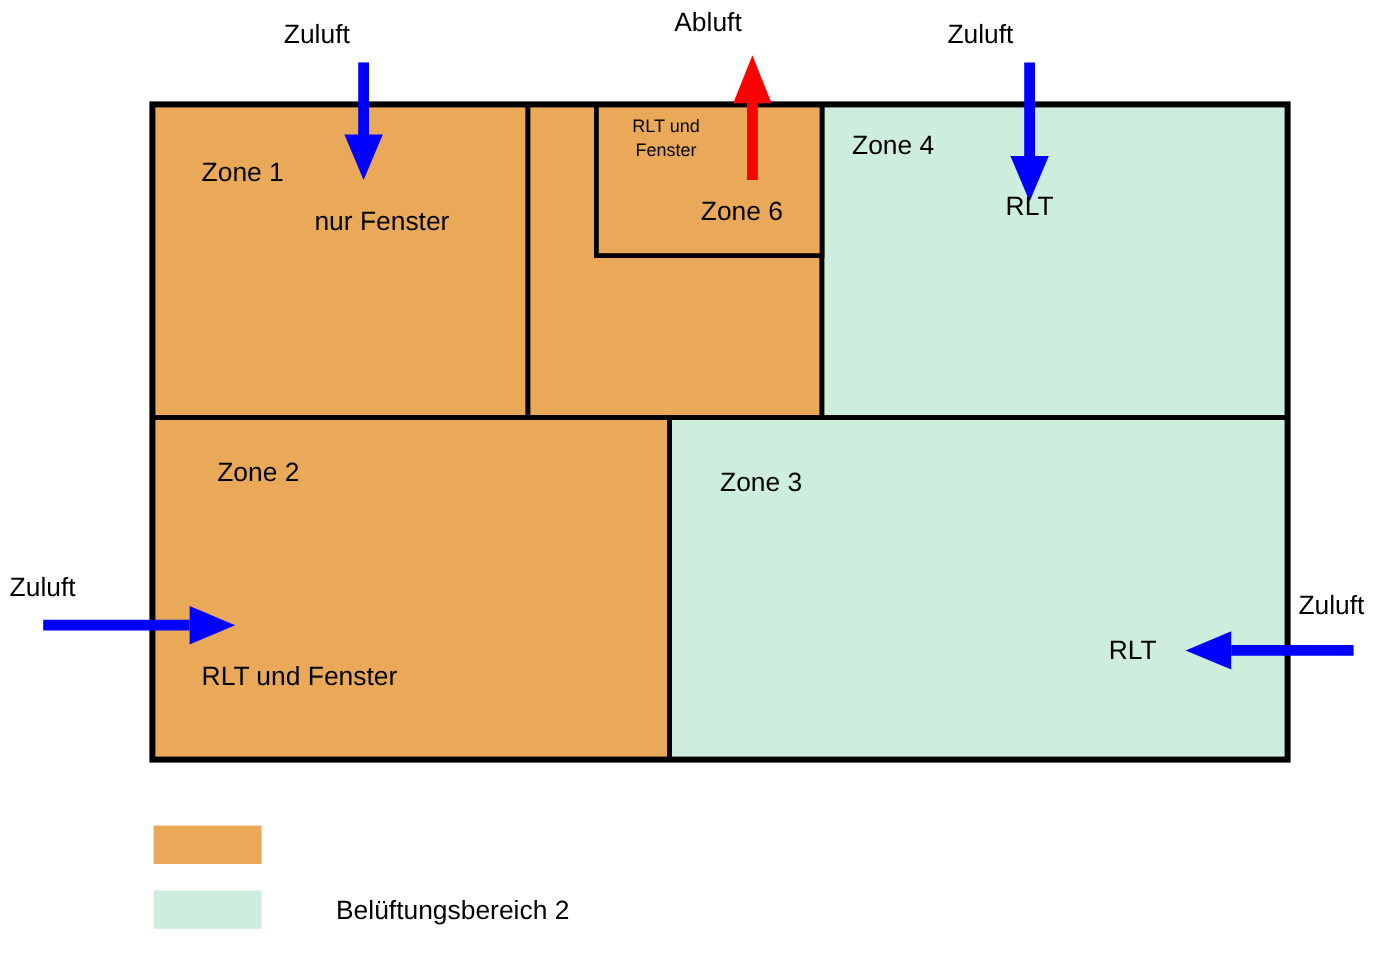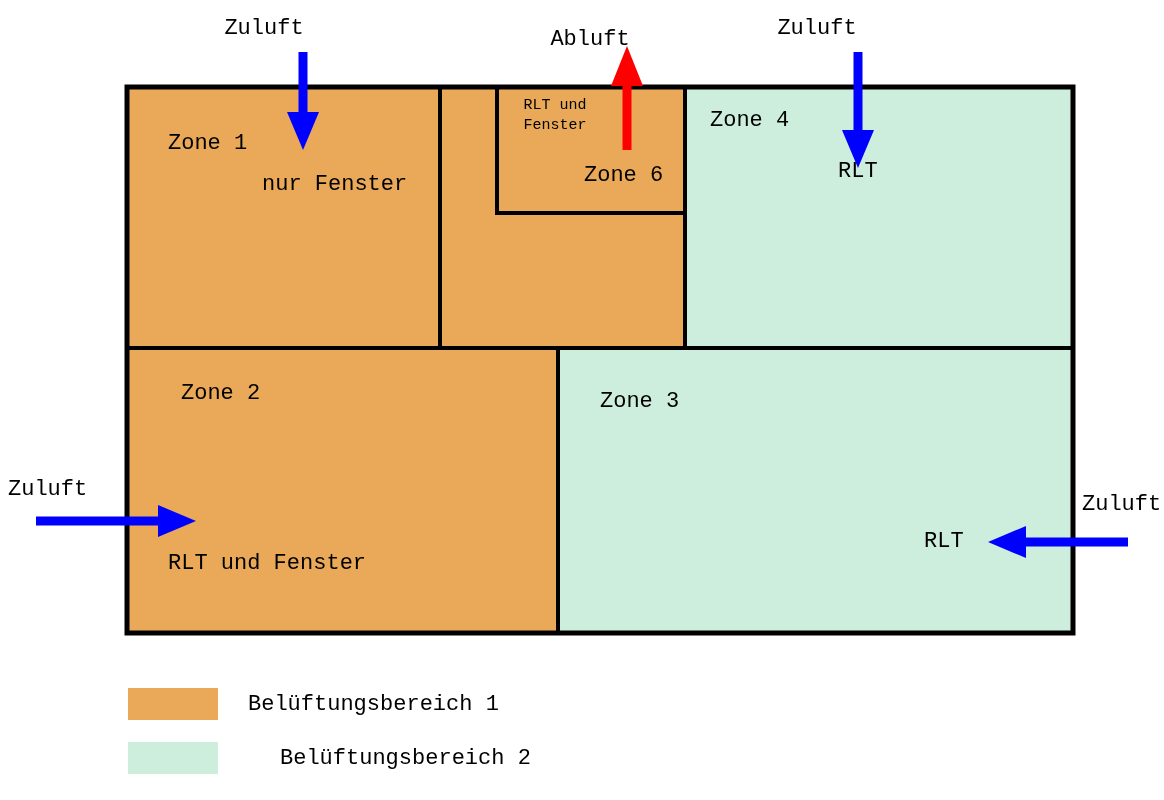--- a/index.html
+++ b/index.html
@@ -5,21 +5,21 @@
   html, body {
     margin: 0;
     padding: 0;
     background: #ffffff;
   }
   .canvas {
     position: relative;
     width: 1164px;
     height: 800px;
     background: #ffffff;
-    font-family: Liberation Mono, monospace;
+    font-family: Liberation Sans, sans-serif;
     color: #000000;
     overflow: hidden;
   }
   svg.layer {
     position: absolute;
     left: 0;
     top: 0;
   }
   .zone {
     stroke: var(--outline);
@@ -88,21 +88,21 @@
       <polygon class="head-blue" points="196,521 158,505 158,537"></polygon>
     </g>
 
     <g>
       <line class="shaft-blue" x1="1128" y1="542" x2="1026" y2="542"></line>
       <polygon class="head-blue" points="988,542 1026,526 1026,558"></polygon>
     </g>
   </svg>
 
   <div class="label center" style="left:222px; top:16px; width:84px;">Zuluft</div>
-  <div class="label center" style="left:548px; top:6px; width:84px;margin-top:21px;">Abluft</div>
+  <div class="label center" style="left:548px; top:6px; width:84px;">Abluft</div>
   <div class="label center" style="left:775px; top:16px; width:84px;">Zuluft</div>
   <div class="label" style="left:8px; top:477px;">Zuluft</div>
   <div class="label" style="left:1082px; top:492px;">Zuluft</div>
 
   <div class="label" style="left:168px; top:131px;">Zone 1</div>
   <div class="label" style="left:262px; top:172px;">nur Fenster</div>
 
   <div class="label small center" style="left:502px; top:96px; width:106px;">
     <span>RLT und</span><br>
     <span>Fenster</span>
@@ -113,17 +113,16 @@
   <div class="label" style="left:710px; top:108px;">Zone 4</div>
   <div class="label" style="left:838px; top:159px;">RLT</div>
 
   <div class="label" style="left:168px; top:381px;margin-left:13px;">Zone 2</div>
   <div class="label" style="left:168px; top:551px;text-align:center;">RLT und Fenster</div>
 
   <div class="label" style="left:600px; top:389px;">Zone 3</div>
   <div class="label" style="left:924px; top:529px;">RLT</div>
 
   <div class="swatch swatch-1" style="left:128px; top:688px;"></div>
-  <div class="label" style="left:248px; top:692px;">Belüftungsbereich 1</div>
   <div class="swatch swatch-2" style="left:128px; top:742px;"></div>
   <div class="label" style="left:248px; top:746px;margin-left:32px;">Belüftungsbereich 2</div>
 
 </div>
 
 </body></html>

